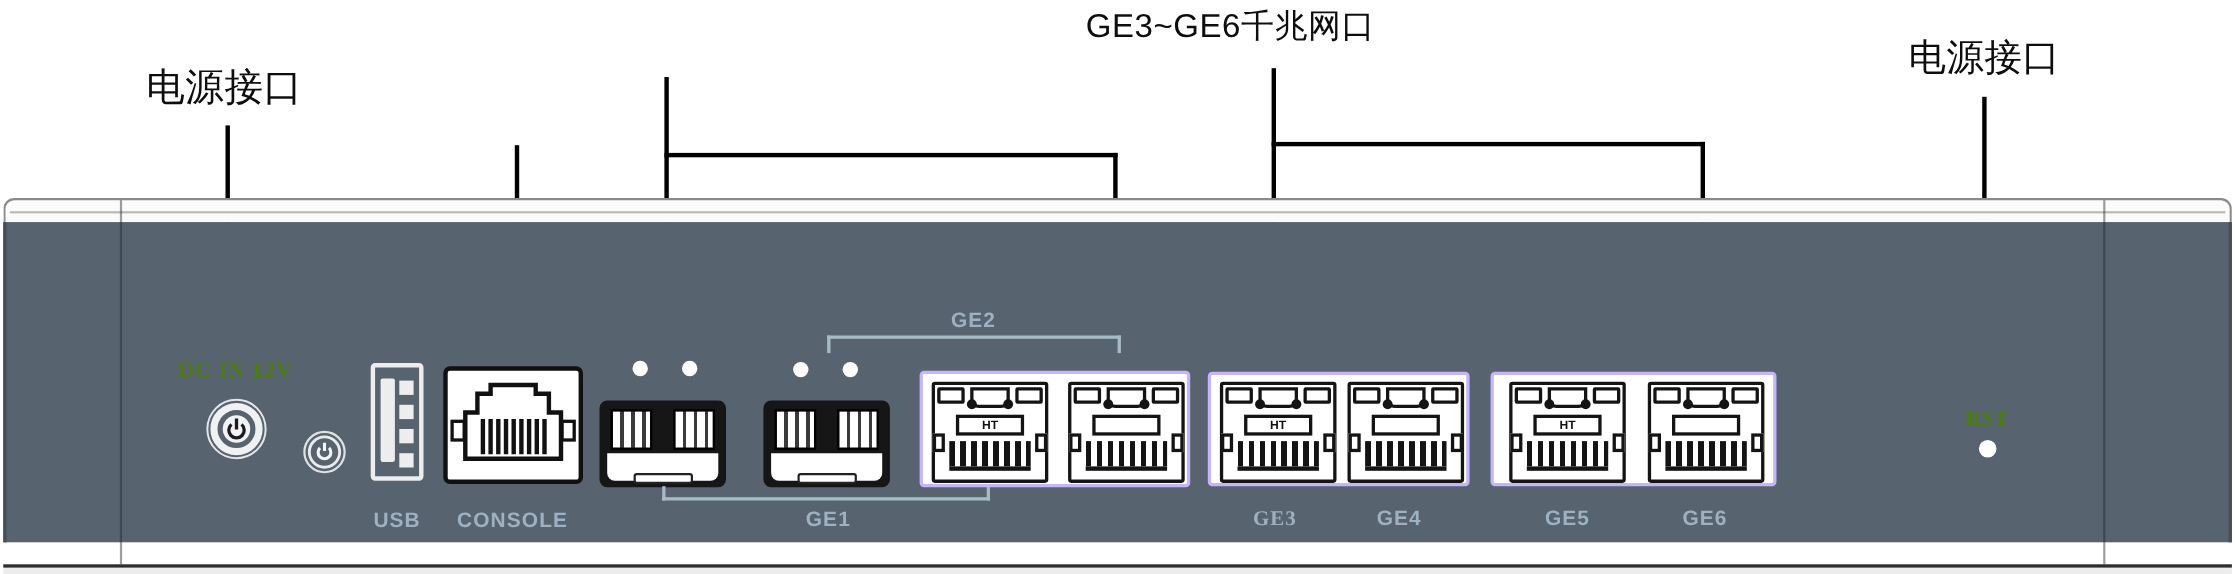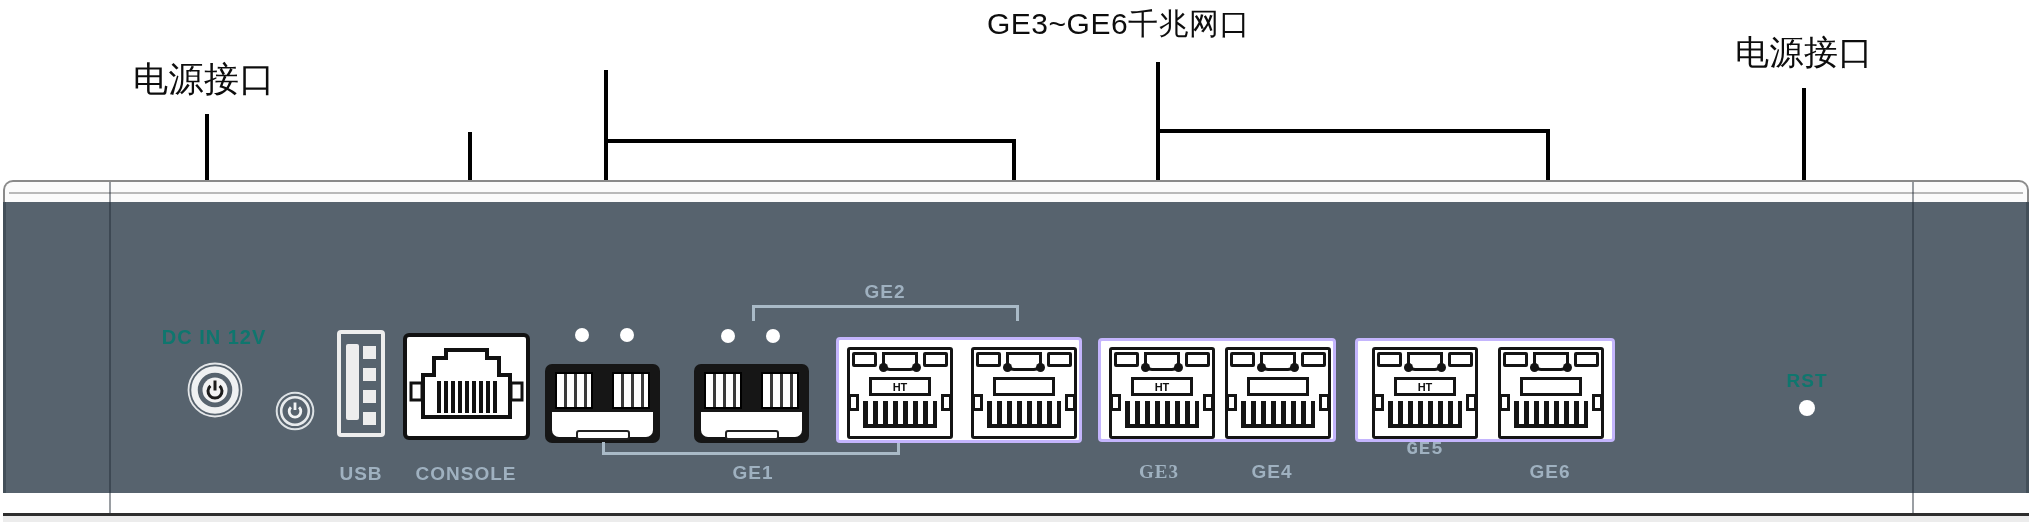--- a/index.html
+++ b/index.html
@@ -12,21 +12,21 @@
   .chassis{position:absolute;left:3px;top:180px;width:2026px;height:342px;}
   .lip{position:absolute;left:0;top:0;width:100%;height:23px;background:#fbfbfb;
        border:2px solid #8a8a8a;border-bottom:1px solid #6f6f6f;border-radius:10px 10px 0 0;box-sizing:border-box;}
   .lip-line{position:absolute;left:4px;right:4px;top:10px;height:2px;background:#b9b9b9;}
   .pbody{position:absolute;left:0;top:22px;width:100%;height:291px;background:#57636e;
          border-left:3px solid #434f59;border-right:3px solid #434f59;box-sizing:border-box;}
   .bstrip{position:absolute;left:0;bottom:0;width:100%;height:9px;background:#ececec;border-top:3px solid #2e2e2e;box-sizing:border-box;}
   .seam{position:absolute;top:182px;width:2px;height:331px;background:rgba(30,40,50,0.45);}
   
   .plabel{position:absolute;font-weight:bold;font-size:19px;color:#9fb1c0;letter-spacing:1px;text-align:center;width:80px;}
-  .accent{color:#0f766e;}
+  .accent{color:#4d7c0f;font-family:Liberation Serif, serif;}
   .bracket-top{position:absolute;border-top:3px solid #a9bac7;border-left:3px solid #a9bac7;border-right:3px solid #a9bac7;height:16px;box-sizing:border-box;}
   .bracket-bot{position:absolute;border-bottom:3px solid #a9bac7;border-left:3px solid #a9bac7;border-right:3px solid #a9bac7;height:13px;box-sizing:border-box;}
   .led{position:absolute;width:14px;height:14px;border-radius:50%;background:#fff;}
   .rst-dot{position:absolute;width:16px;height:16px;border-radius:50%;background:#fff;}
   
   .usb{position:absolute;border:4px solid #ededed;border-radius:4px;box-sizing:border-box;}
   .usb i{position:absolute;background:#ededed;}
   .usb .tongue{left:5px;top:10px;width:13px;height:76px;border-radius:2px;}
   .usb .c{right:5px;width:13px;height:13px;}
   
@@ -223,19 +223,19 @@
         <i class="pr"></i>
       <i class="mid"><span></span></i>
       <i class="pins"></i>
         <i class="el"></i>
         <i class="er"></i>
     </div>
   </div>
 
   <div class="plabel" style="left:1119px;top:461px;font-family:Liberation Serif, serif;">GE3</div>
   <div class="plabel" style="left:1232px;top:461px;">GE4</div>
-  <div class="plabel" style="left:1385px;top:438px;font-family:Liberation Mono, monospace;">GE5</div>
+  <div class="plabel" style="left:1385px;top:461px;">GE5</div>
   <div class="plabel" style="left:1510px;top:461px;">GE6</div>
 
   <div class="plabel accent" style="left:1767px;top:370px;">RST</div>
   <div class="rst-dot" style="left:1799px;top:400px;"></div>
 
 </div>
 
 </body></html>

